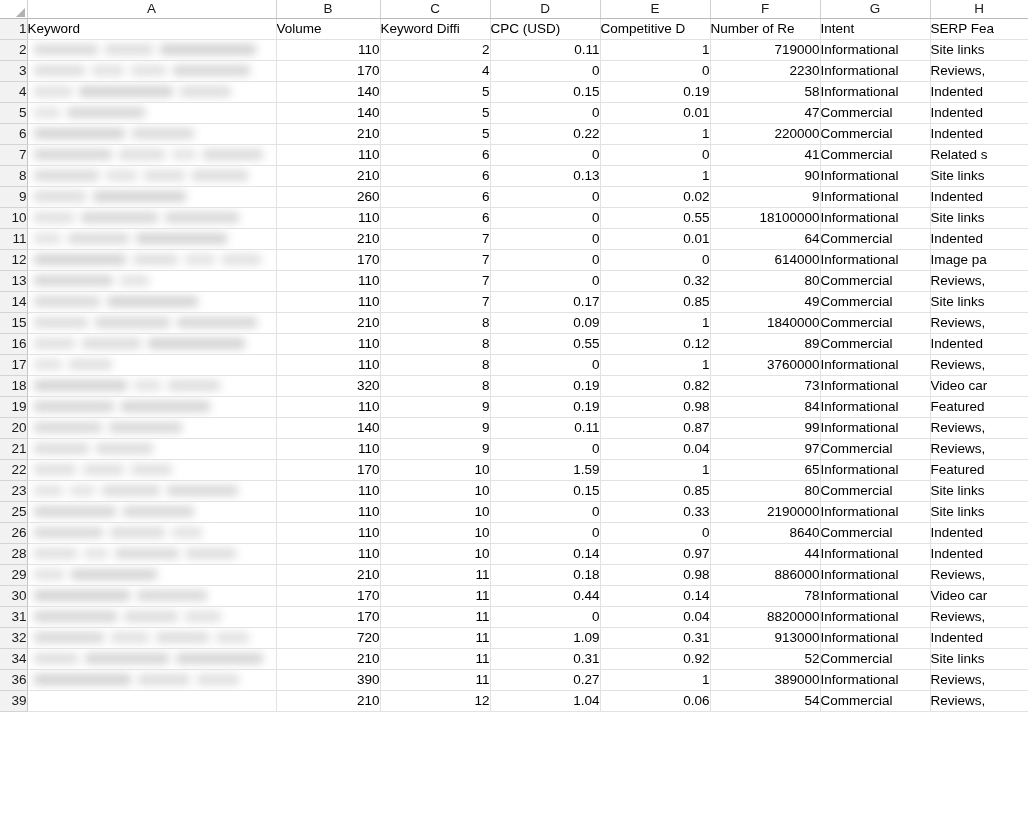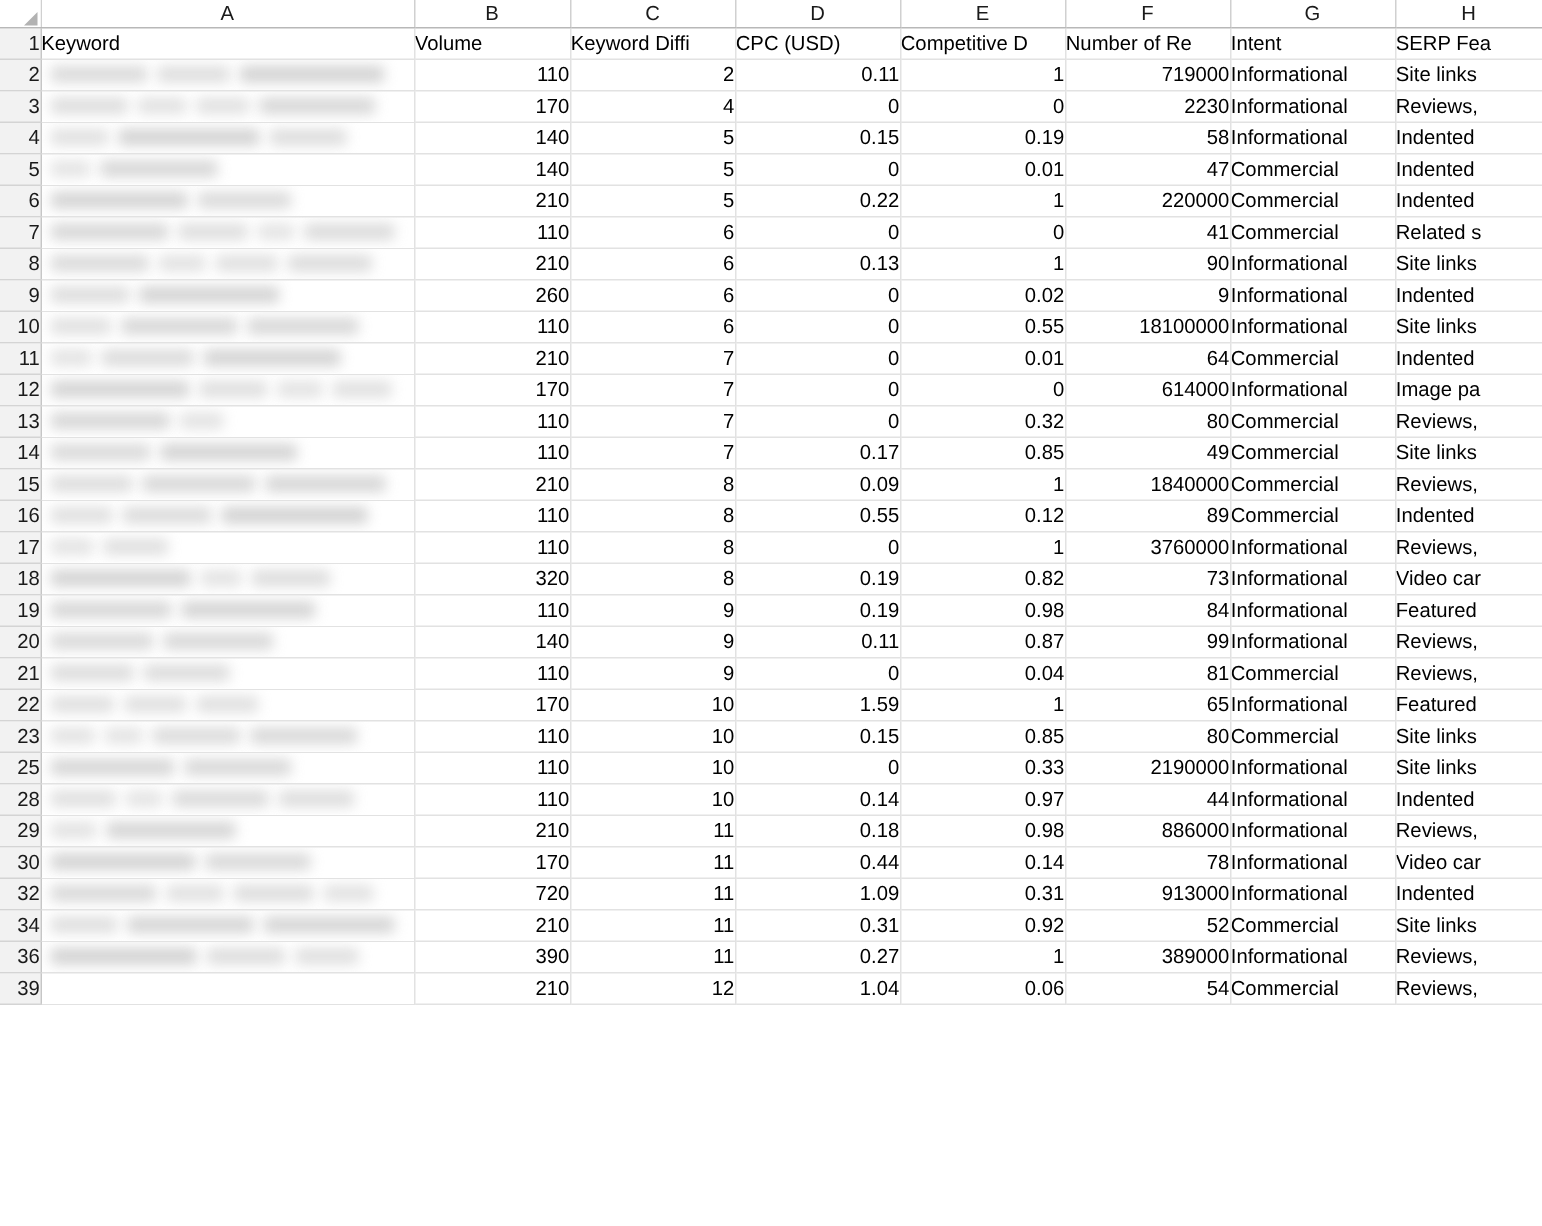--- a/index.html
+++ b/index.html
@@ -488,21 +488,21 @@
           <td class="cell redacted">
             <div class="blurwrap">
               <span style="left: 6px; width: 55px; opacity: 0.72;"></span>
               <span style="left: 68px; width: 57px; opacity: 0.73;"></span>
             </div>
           </td>
           <td class="cell num">110</td>
           <td class="cell num">9</td>
           <td class="cell num">0</td>
           <td class="cell num">0.04</td>
-          <td class="cell num">81</td>
+          <td class="cell num">97</td>
           <td class="cell txt">Commercial</td>
           <td class="cell txt">Reviews,</td>
         </tr>
         <tr>
           <td class="rowhdr">22</td>
           <td class="cell redacted">
             <div class="blurwrap">
               <span style="left: 6px; width: 42px; opacity: 0.66;"></span>
               <span style="left: 55px; width: 41px; opacity: 0.65;"></span>
               <span style="left: 103px; width: 41px; opacity: 0.65;"></span>
@@ -544,20 +544,37 @@
           </td>
           <td class="cell num">110</td>
           <td class="cell num">10</td>
           <td class="cell num">0</td>
           <td class="cell num">0.33</td>
           <td class="cell num">2190000</td>
           <td class="cell txt">Informational</td>
           <td class="cell txt">Site links</td>
         </tr>
         <tr>
+          <td class="rowhdr">26</td>
+          <td class="cell redacted">
+            <div class="blurwrap">
+              <span style="left: 6px; width: 69px; opacity: 0.79;"></span>
+              <span style="left: 82px; width: 55px; opacity: 0.72;"></span>
+              <span style="left: 144px; width: 30px; opacity: 0.6;"></span>
+            </div>
+          </td>
+          <td class="cell num">110</td>
+          <td class="cell num">10</td>
+          <td class="cell num">0</td>
+          <td class="cell num">0</td>
+          <td class="cell num">8640</td>
+          <td class="cell txt">Commercial</td>
+          <td class="cell txt">Indented</td>
+        </tr>
+        <tr>
           <td class="rowhdr">28</td>
           <td class="cell redacted">
             <div class="blurwrap">
               <span style="left: 6px; width: 43px; opacity: 0.66;"></span>
               <span style="left: 56px; width: 24px; opacity: 0.56;"></span>
               <span style="left: 87px; width: 64px; opacity: 0.77;"></span>
               <span style="left: 158px; width: 50px; opacity: 0.7;"></span>
             </div>
           </td>
           <td class="cell num">110</td>
@@ -592,20 +609,37 @@
               <span style="left: 109px; width: 70px; opacity: 0.8;"></span>
             </div>
           </td>
           <td class="cell num">170</td>
           <td class="cell num">11</td>
           <td class="cell num">0.44</td>
           <td class="cell num">0.14</td>
           <td class="cell num">78</td>
           <td class="cell txt">Informational</td>
           <td class="cell txt">Video car</td>
+        </tr>
+        <tr>
+          <td class="rowhdr">31</td>
+          <td class="cell redacted">
+            <div class="blurwrap">
+              <span style="left: 6px; width: 83px; opacity: 0.86;"></span>
+              <span style="left: 96px; width: 54px; opacity: 0.72;"></span>
+              <span style="left: 157px; width: 36px; opacity: 0.63;"></span>
+            </div>
+          </td>
+          <td class="cell num">170</td>
+          <td class="cell num">11</td>
+          <td class="cell num">0</td>
+          <td class="cell num">0.04</td>
+          <td class="cell num">8820000</td>
+          <td class="cell txt">Informational</td>
+          <td class="cell txt">Reviews,</td>
         </tr>
         <tr>
           <td class="rowhdr">32</td>
           <td class="cell redacted">
             <div class="blurwrap">
               <span style="left: 6px; width: 70px; opacity: 0.8;"></span>
               <span style="left: 83px; width: 38px; opacity: 0.63;"></span>
               <span style="left: 128px; width: 53px; opacity: 0.71;"></span>
               <span style="left: 188px; width: 33px; opacity: 0.61;"></span>
             </div>

